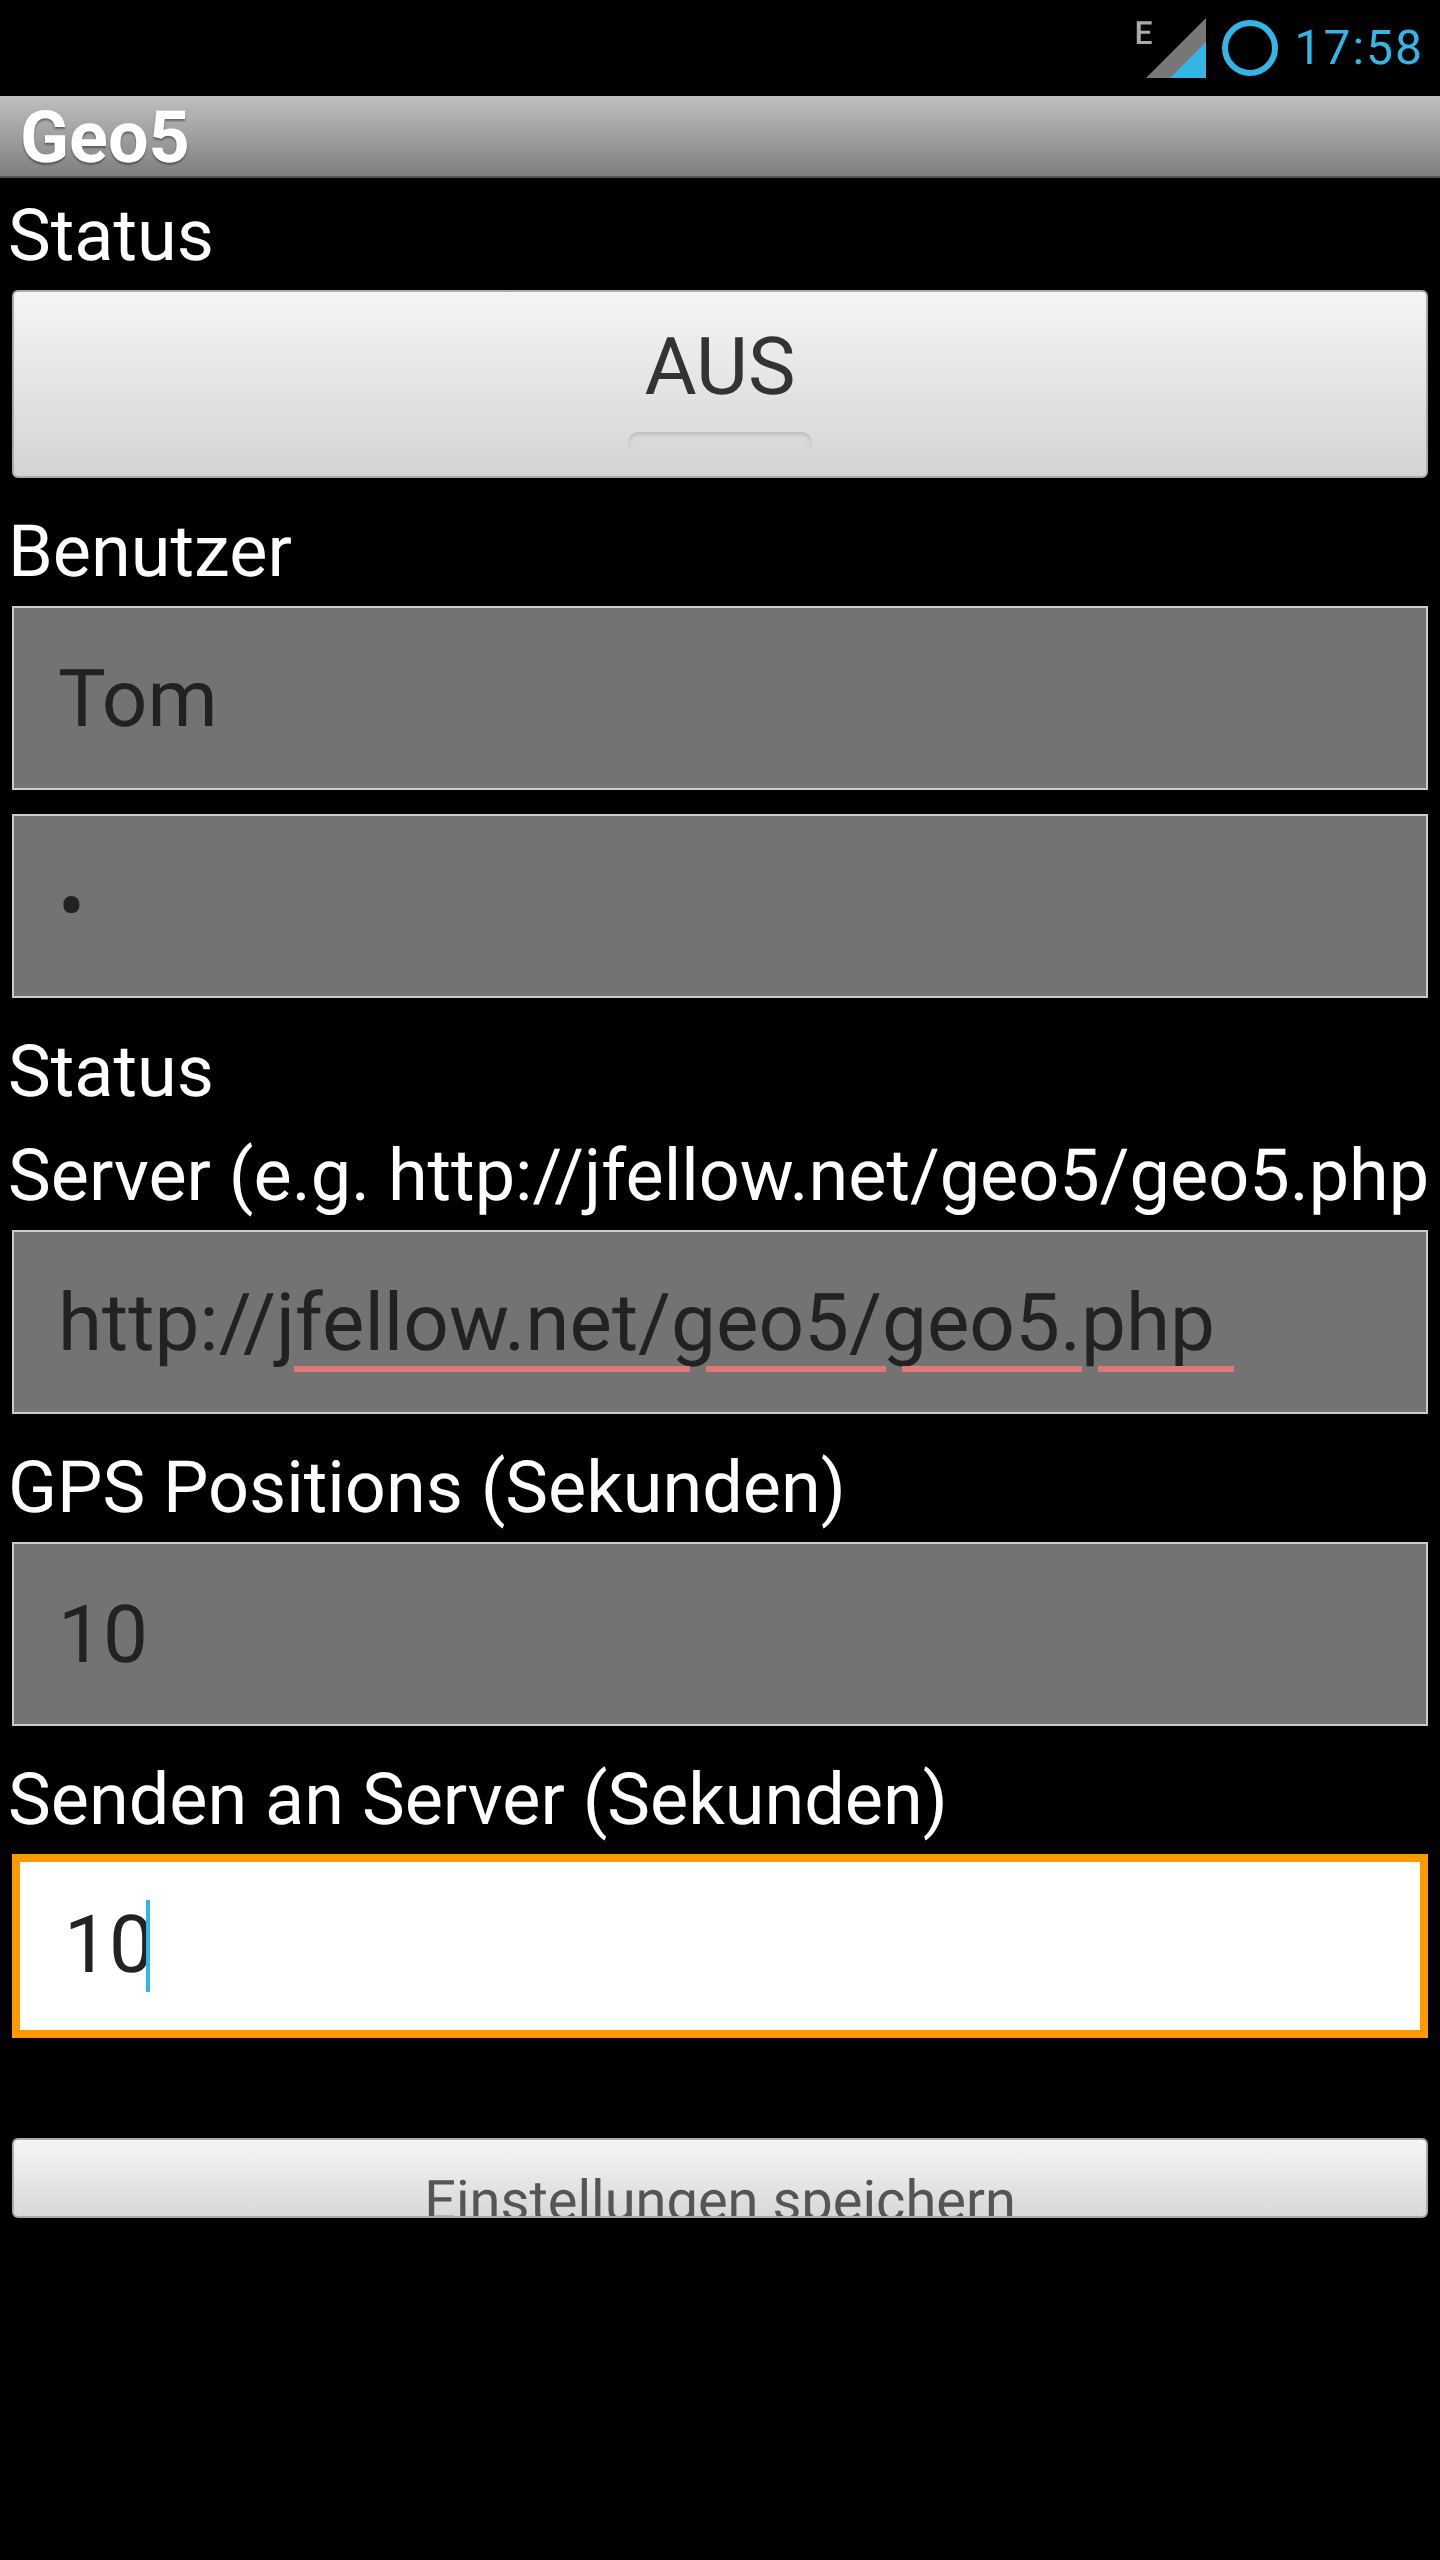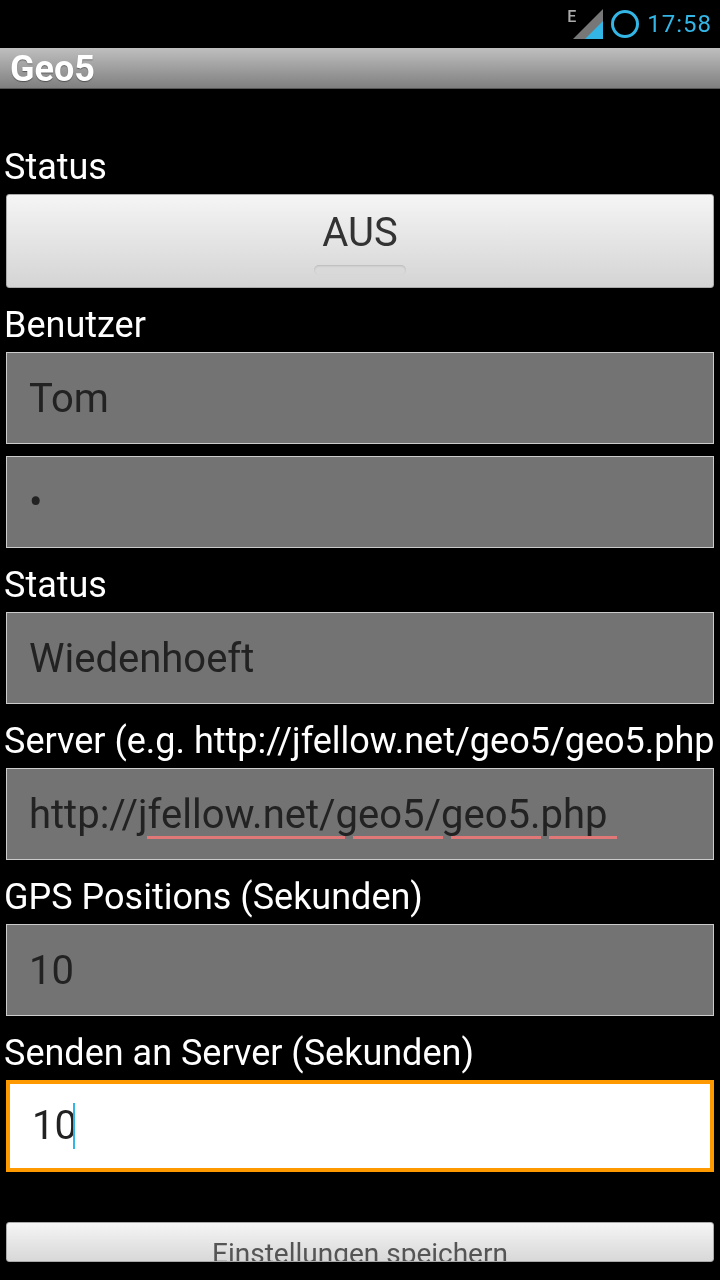--- a/index.html
+++ b/index.html
@@ -42,21 +42,21 @@
     display: flex; 
     padding: 0 10px;
     border-bottom: 1px solid #555;
   }
   .title-bar .title {
     color: #fff; font-size: 36px; font-weight: bold;
     text-shadow: 0 1px 1px rgba(0,0,0,0.4);
   }
   
   
-  .content { padding: 17px 2px; margin-top: 36px; }
+  .content { padding: 4px 2px; }
   .label {
     color: #fff; font-size: 36px; padding: 4px 2px 6px 2px;
   }
   
   .toggle-btn {
     display: block; width: calc(100% - 8px); margin: 0 auto 12px auto;
     height: 94px;
     background: linear-gradient(#f5f5f5, #d4d4d4);
     border: 1px solid #aaa; border-radius: 3px;
     position: relative;
@@ -126,21 +126,20 @@
     <div class="txt">AUS</div>
     <div class="indicator"></div>
   </div>
 
   <div class="label">Benutzer</div>
   <div class="field">Tom</div>
 
   <div class="field pw">•</div>
 
   <div class="label">Status</div>
-  <div class="field">Wiedenhoeft</div>
 
   <div class="label">Server (e.g. http://jfellow.net/geo5/geo5.php</div>
   <div class="field url-field">
     <span>http://jfellow.net/geo5/geo5.php</span>
     <div class="underline" style="left:140px; width:198px; bottom:20px;"></div>
     <div class="underline" style="left:346px; width:90px; bottom:20px;"></div>
     <div class="underline" style="left:444px; width:90px; bottom:20px;"></div>
     <div class="underline" style="left:542px; width:68px; bottom:20px;"></div>
   </div>
 

